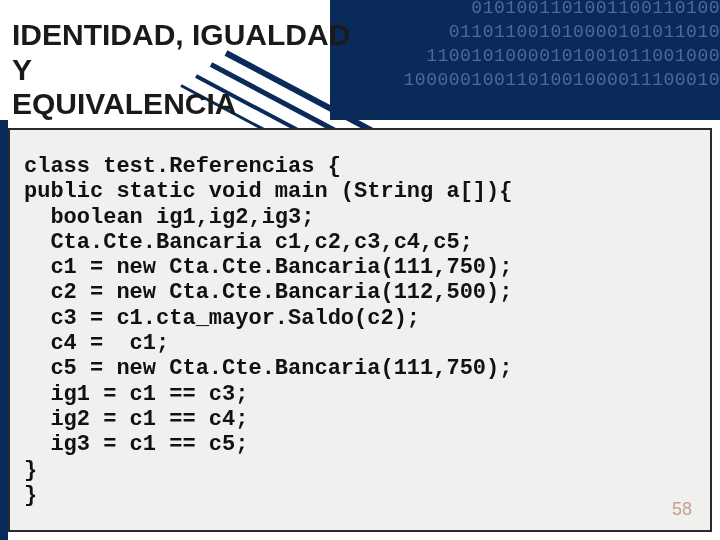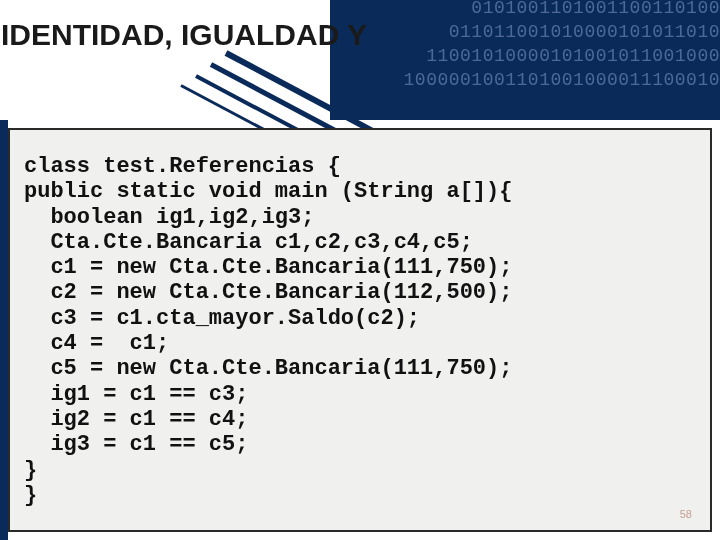--- a/index.html
+++ b/index.html
@@ -46,21 +46,21 @@
   .diag-lines .bar {
     position: absolute;
     width: 260px; height: 6px;
     background: #0a2a5a;
     transform-origin: left center;
     transform: rotate(28deg);
   }
   .title {
     position: relative;
     z-index: 2;
-    padding: 18px 0 0 1px;
+    padding: 18px 0 0 12px;
     font-weight: 700;
     color: #1a1a1a;
     font-size: 30px;
     line-height: 1.15;
     max-width: 370px;
   }
   .code-box {
     position: absolute;
     left: 8px;
     right: 8px;
@@ -76,21 +76,21 @@
     font-size: 22px;
     line-height: 1.15;
     color: #111;
     white-space: pre;
   }
   .pagenum {
     position: absolute;
     right: 18px;
     bottom: 10px;
     color: #b57a6a;
-    font-size: 11px;
+    font-size: 18px;
     opacity: 0.7;
   }
   .left-strip {
     position: absolute;
     left: 0; top: 120px; bottom: 0;
     width: 8px;
     background: #0a2a5a;
   }
 </style>
 </head>
@@ -106,20 +106,21 @@
 1000001001101001000011100010</div>
     </div>
     <div class="diag-lines">
       <div class="bar" style="top:30px;left:-120px;height:6px;"></div>
       <div class="bar" style="top:42px;left:-135px;height:5px;"></div>
       <div class="bar" style="top:54px;left:-150px;height:4px;"></div>
       <div class="bar" style="top:64px;left:-165px;height:3px;"></div>
     </div>
     <div class="title">
       <span>IDENTIDAD, IGUALDAD Y</span><br>
+      <span>EQUIVALENCIA</span>
     </div>
   </div>
 
   <div class="left-strip"></div>
 
   <div class="code-box">
     <div class="code"><span>class test.Referencias {</span>
 <span>public static void main (String a[]){</span>
 <span>  boolean ig1,ig2,ig3;</span>
 <span>  Cta.Cte.Bancaria c1,c2,c3,c4,c5;</span>

